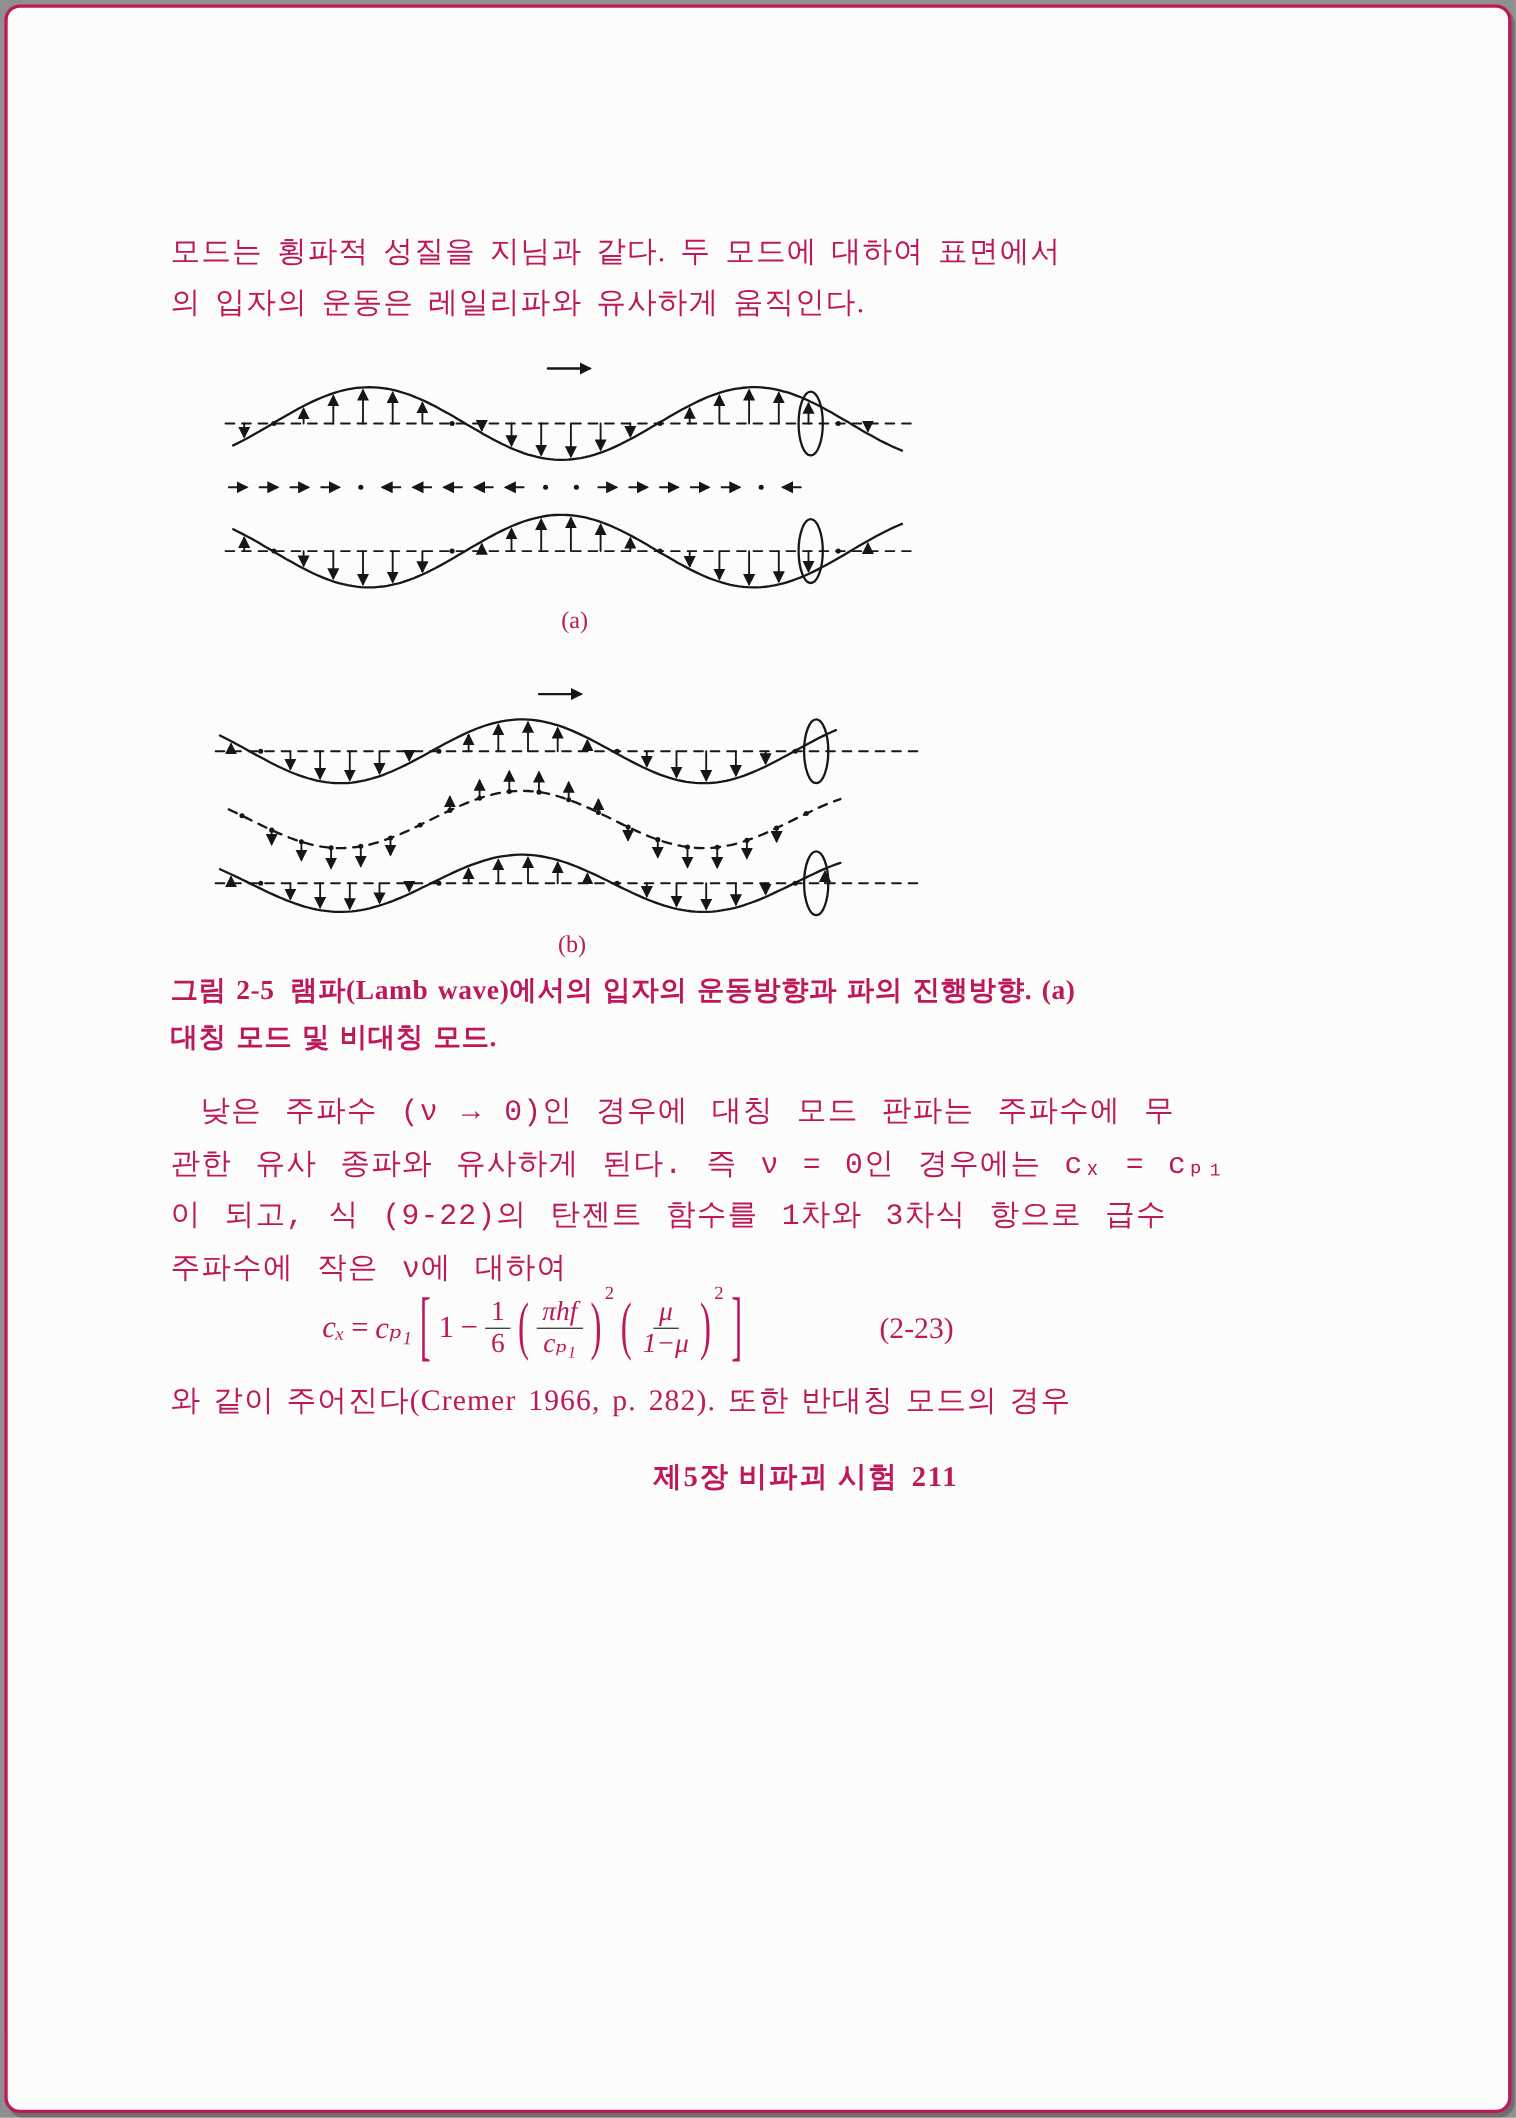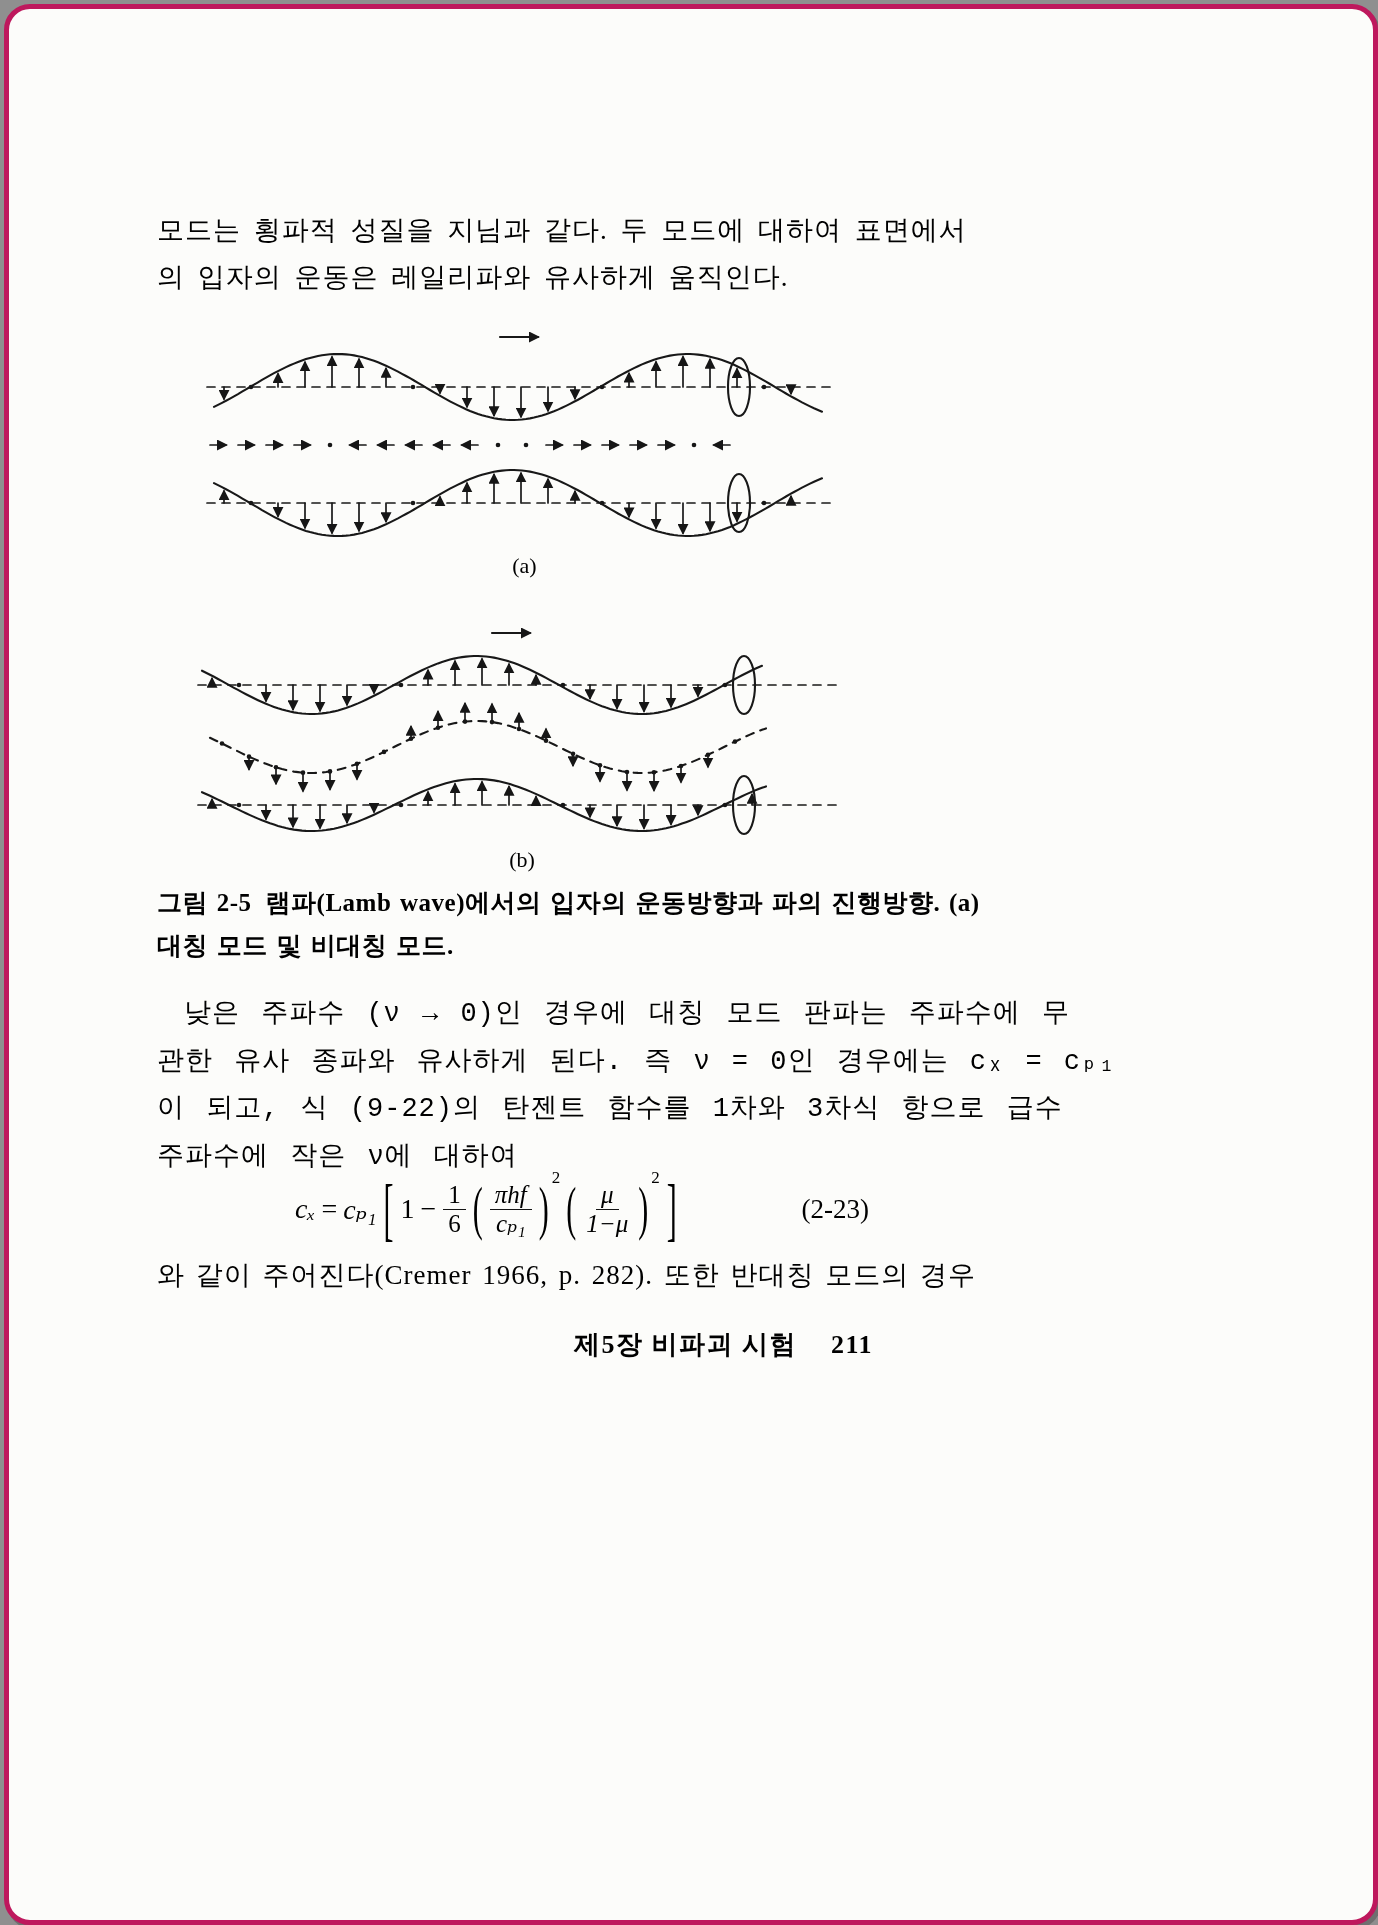--- a/index.html
+++ b/index.html
@@ -1,26 +1,26 @@
 <!DOCTYPE html>
 <html><head>
 <meta charset="utf-8">
 <style>
   html,body{margin:0;padding:0;background:#8f8f8f;}
   .sheet{
     position:relative;
     width:1364px;height:1911px;
     margin:4px;
     background:#fcfcfa;
-    border:5px solid #be185d;
-    border-radius:26px;
+    border:3px solid #be185d;
+    border-radius:14px;
     box-shadow:3px 4px 0 #6f6f6f;
     overflow:hidden;
     font-family:"Liberation Serif","DejaVu Serif",serif;
-    color:#000000;
+    color:#be185d;
   }
   .block{position:absolute;left:148px;width:762px;}
   .tline{white-space:nowrap;}
   .p1{top:198px;font-size:27px;line-height:47px;letter-spacing:1px;word-spacing:5px;}
   .p2{top:982px;font-size:27px;line-height:47.5px;letter-spacing:1px;word-spacing:4px;font-family:Liberation Mono, monospace;}
   .p2 .tline.indent{text-indent:27px;}
   .p3{top:1248px;font-size:27px;letter-spacing:1px;word-spacing:3px;}
   .caption{top:872px;font-size:25px;line-height:43px;font-weight:600;letter-spacing:0.5px;word-spacing:2px;}
   .caption .cap2{}
   .cap-tag{margin-right:14px;}
@@ -43,21 +43,21 @@
   .it{font-style:italic;text-align:center;}
   .rm{font-style:normal;}
   .frac{display:flex;flex-direction:column;align-items:center;font-size:25px;line-height:1.12;margin:0 1px;}
   .frac .num{border-bottom:1.7px solid #141414;padding:0 5px;}
   .frac .den{padding:0 3px;}
   .bigbk{font-size:30px;font-style:normal;display:inline-block;transform:scaleY(2.35);margin:0 1px;}
   .bigpr{font-size:30px;font-style:normal;display:inline-block;transform:scaleY(1.95);}
   .exp{align-self:flex-start;font-size:17px;font-style:normal;margin:4px 0 0 -3px;}
   .eq-number{position:absolute;right:50px;top:30px;font-size:27px;text-align:right;}
   .footer{top:1318px;text-align:right;padding-right:46px;box-sizing:border-box;font-size:26px;font-weight:700;letter-spacing:1.5px;}
-  .footer .pageno{margin-left:34px;}
+  .footer .pageno{margin-left:12px;}
 </style>
 </head>
 <body>
 
 <div class="sheet">
 
   <div class="block p1">
     <div class="tline">모드는 횡파적 성질을 지님과 같다.  두 모드에 대하여 표면에서</div>
     <div class="tline">의 입자의 운동은 레일리파와 유사하게 움직인다.</div>
   </div>

